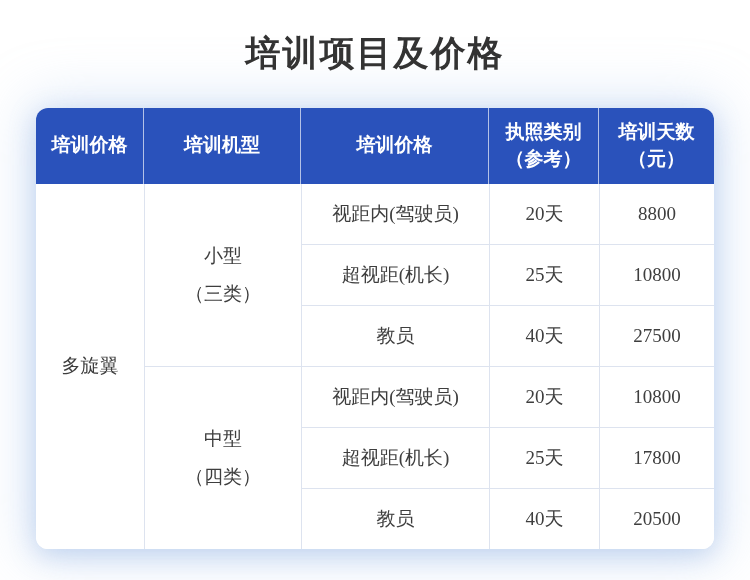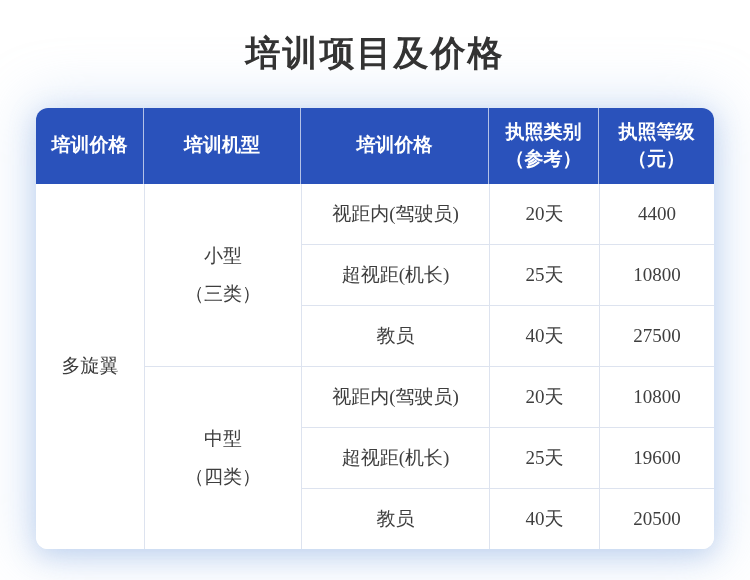--- a/index.html
+++ b/index.html
@@ -107,35 +107,35 @@
           </th>
           <th>
             <span class="hline">培训价格</span>
               <span class="hline"></span>
           </th>
           <th>
             <span class="hline">执照类别</span>
               <span class="hline">（参考）</span>
           </th>
           <th>
-            <span class="hline">执照等级</span>
+            <span class="hline">培训天数</span>
               <span class="hline">（元）</span>
           </th>
         </tr>
       </thead>
       <tbody>
         <tr>
           <td class="aircraft" rowspan="6">多旋翼</td>
           <td class="category" rowspan="3">
             <span class="cat-line">小型</span>
             <span class="cat-line">（三类）</span>
           </td>
           <td>视距内(驾驶员)</td>
           <td>20天</td>
-          <td>4400</td>
+          <td>8800</td>
         </tr>
         <tr>
           <td>超视距(机长)</td>
           <td>25天</td>
           <td>10800</td>
         </tr>
         <tr>
           <td>教员</td>
           <td>40天</td>
           <td>27500</td>
@@ -145,21 +145,21 @@
             <span class="cat-line">中型</span>
             <span class="cat-line">（四类）</span>
           </td>
           <td>视距内(驾驶员)</td>
           <td>20天</td>
           <td>10800</td>
         </tr>
         <tr>
           <td>超视距(机长)</td>
           <td>25天</td>
-          <td>19600</td>
+          <td>17800</td>
         </tr>
         <tr>
           <td>教员</td>
           <td>40天</td>
           <td>20500</td>
         </tr>
       </tbody>
     </table>
   </div>
 

